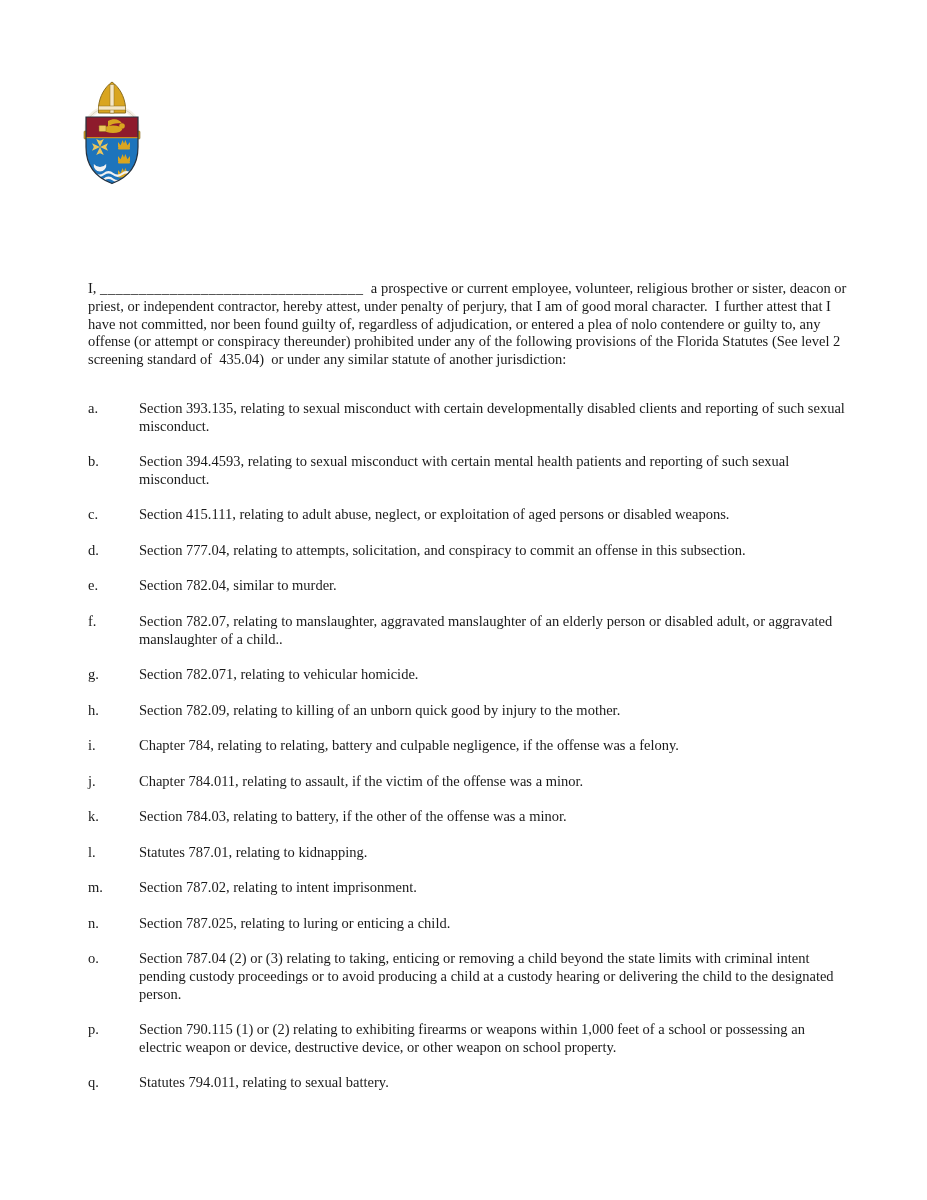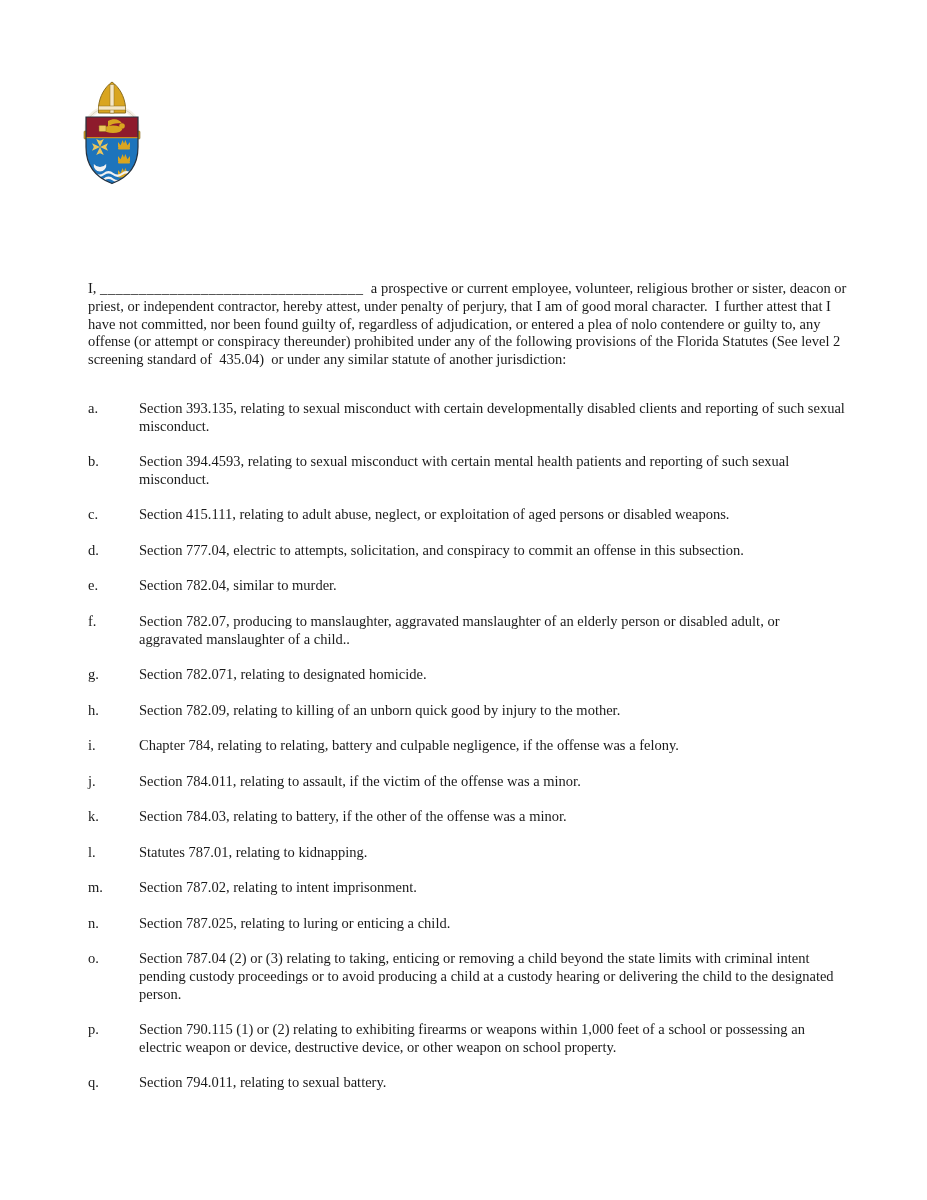--- a/index.html
+++ b/index.html
@@ -136,51 +136,51 @@
     <span class="statute-text">Section 394.4593, relating to sexual misconduct with certain mental health patients and reporting of such sexual misconduct.</span>
   </div>
 
   <div class="statute-item">
     <span class="statute-letter">c.</span>
     <span class="statute-text">Section 415.111, relating to adult abuse, neglect, or exploitation of aged persons or disabled weapons.</span>
   </div>
 
   <div class="statute-item">
     <span class="statute-letter">d.</span>
-    <span class="statute-text">Section 777.04, electric to attempts, solicitation, and conspiracy to commit an offense in this subsection.</span>
+    <span class="statute-text">Section 777.04, relating to attempts, solicitation, and conspiracy to commit an offense in this subsection.</span>
   </div>
 
   <div class="statute-item">
     <span class="statute-letter">e.</span>
     <span class="statute-text">Section 782.04, similar to murder.</span>
   </div>
 
   <div class="statute-item">
     <span class="statute-letter">f.</span>
-    <span class="statute-text">Section 782.07, producing to manslaughter, aggravated manslaughter of an elderly person or disabled adult, or aggravated  manslaughter of a child..</span>
+    <span class="statute-text">Section 782.07, relating to manslaughter, aggravated manslaughter of an elderly person or disabled adult, or aggravated  manslaughter of a child..</span>
   </div>
 
   <div class="statute-item">
     <span class="statute-letter">g.</span>
-    <span class="statute-text">Section 782.071, relating to designated homicide.</span>
+    <span class="statute-text">Section 782.071, relating to vehicular homicide.</span>
   </div>
 
   <div class="statute-item">
     <span class="statute-letter">h.</span>
     <span class="statute-text">Section 782.09, relating to killing of an unborn quick good by injury to the mother.</span>
   </div>
 
   <div class="statute-item">
     <span class="statute-letter">i.</span>
     <span class="statute-text">Chapter 784, relating to relating, battery and culpable negligence, if the offense was a felony.</span>
   </div>
 
   <div class="statute-item">
     <span class="statute-letter">j.</span>
-    <span class="statute-text">Section 784.011, relating to assault, if the victim of the offense was a minor.</span>
+    <span class="statute-text">Chapter 784.011, relating to assault, if the victim of the offense was a minor.</span>
   </div>
 
   <div class="statute-item">
     <span class="statute-letter">k.</span>
     <span class="statute-text">Section 784.03, relating to battery, if the other of the offense was a minor.</span>
   </div>
 
   <div class="statute-item">
     <span class="statute-letter">l.</span>
     <span class="statute-text">Statutes 787.01, relating to kidnapping.</span>
@@ -201,18 +201,18 @@
     <span class="statute-text">Section 787.04 (2) or (3) relating to taking, enticing or removing a child beyond the state limits with criminal intent pending custody proceedings or to avoid producing a child at a custody hearing or delivering the child to the designated person.</span>
   </div>
 
   <div class="statute-item">
     <span class="statute-letter">p.</span>
     <span class="statute-text">Section 790.115 (1) or (2) relating to exhibiting firearms or weapons within 1,000 feet of a school or possessing an electric weapon or device, destructive device, or other weapon on school property.</span>
   </div>
 
   <div class="statute-item">
     <span class="statute-letter">q.</span>
-    <span class="statute-text">Section 794.011, relating to sexual battery.</span>
+    <span class="statute-text">Statutes 794.011, relating to sexual battery.</span>
   </div>
 </div>
   </div>
 
 </div>
 
 </body></html>

